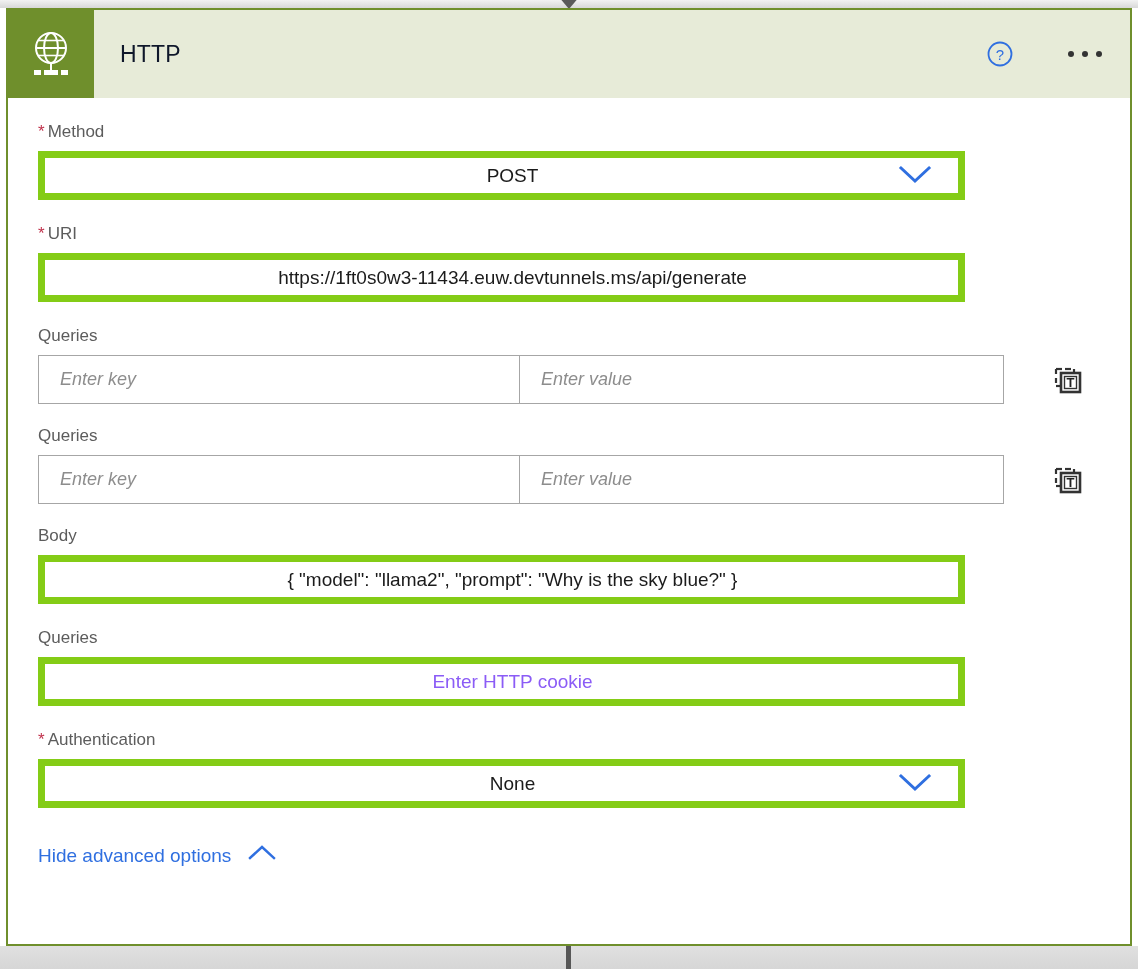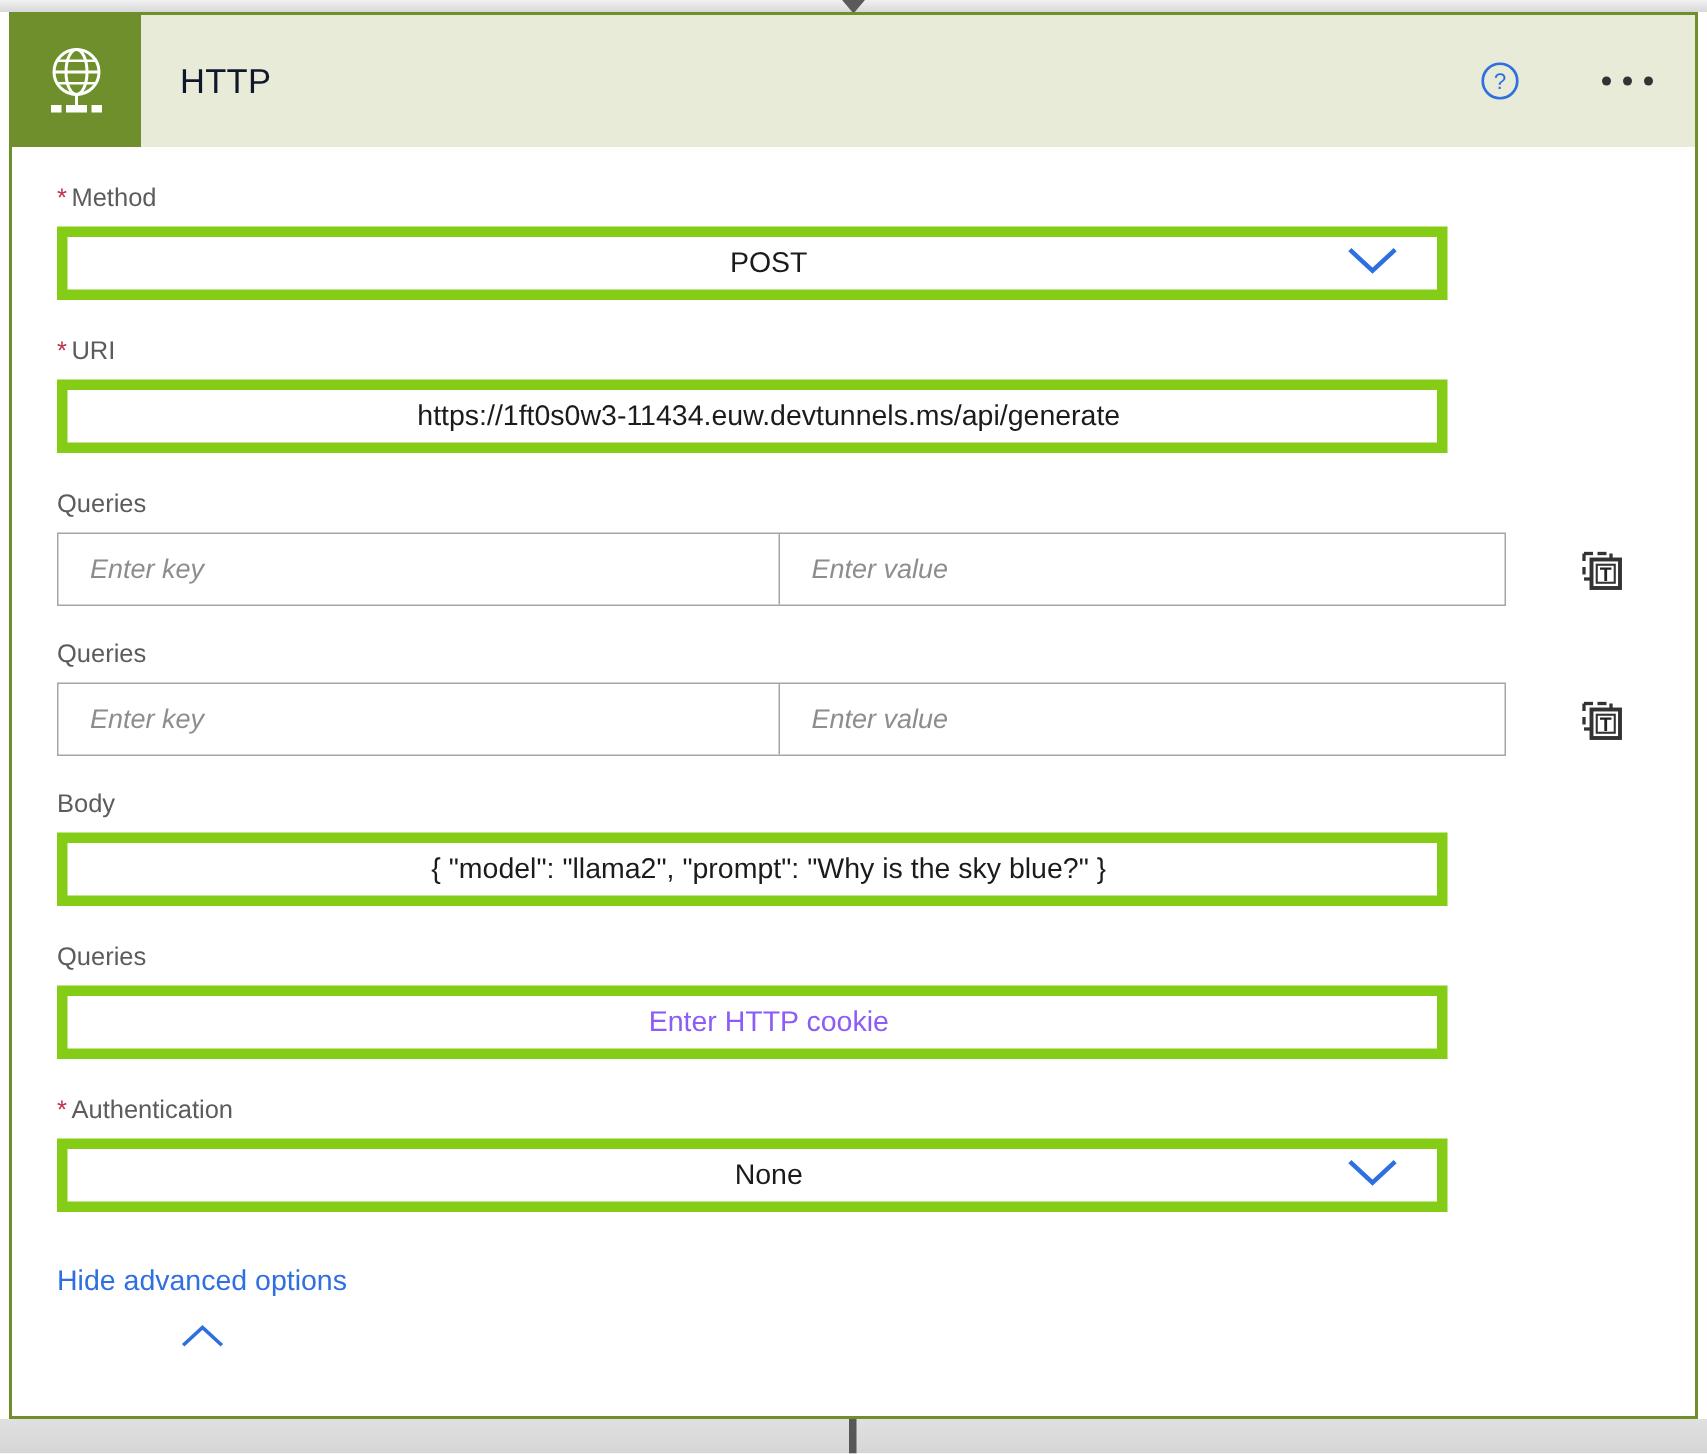--- a/index.html
+++ b/index.html
@@ -208,21 +208,20 @@
 
   .advanced-link {
     display: inline-flex;
     align-items: center;
     gap: 16px;
     color: #2f6fe0;
     font-size: 19px;
     cursor: pointer;
     margin-top: 36px;
     text-decoration: none;
-    flex-direction: column;
   }
 </style>
 </head>
 <body>
 
 <div class="connector-top">
   <div class="connector-arrow"></div>
 </div>
 
 <div class="card">

